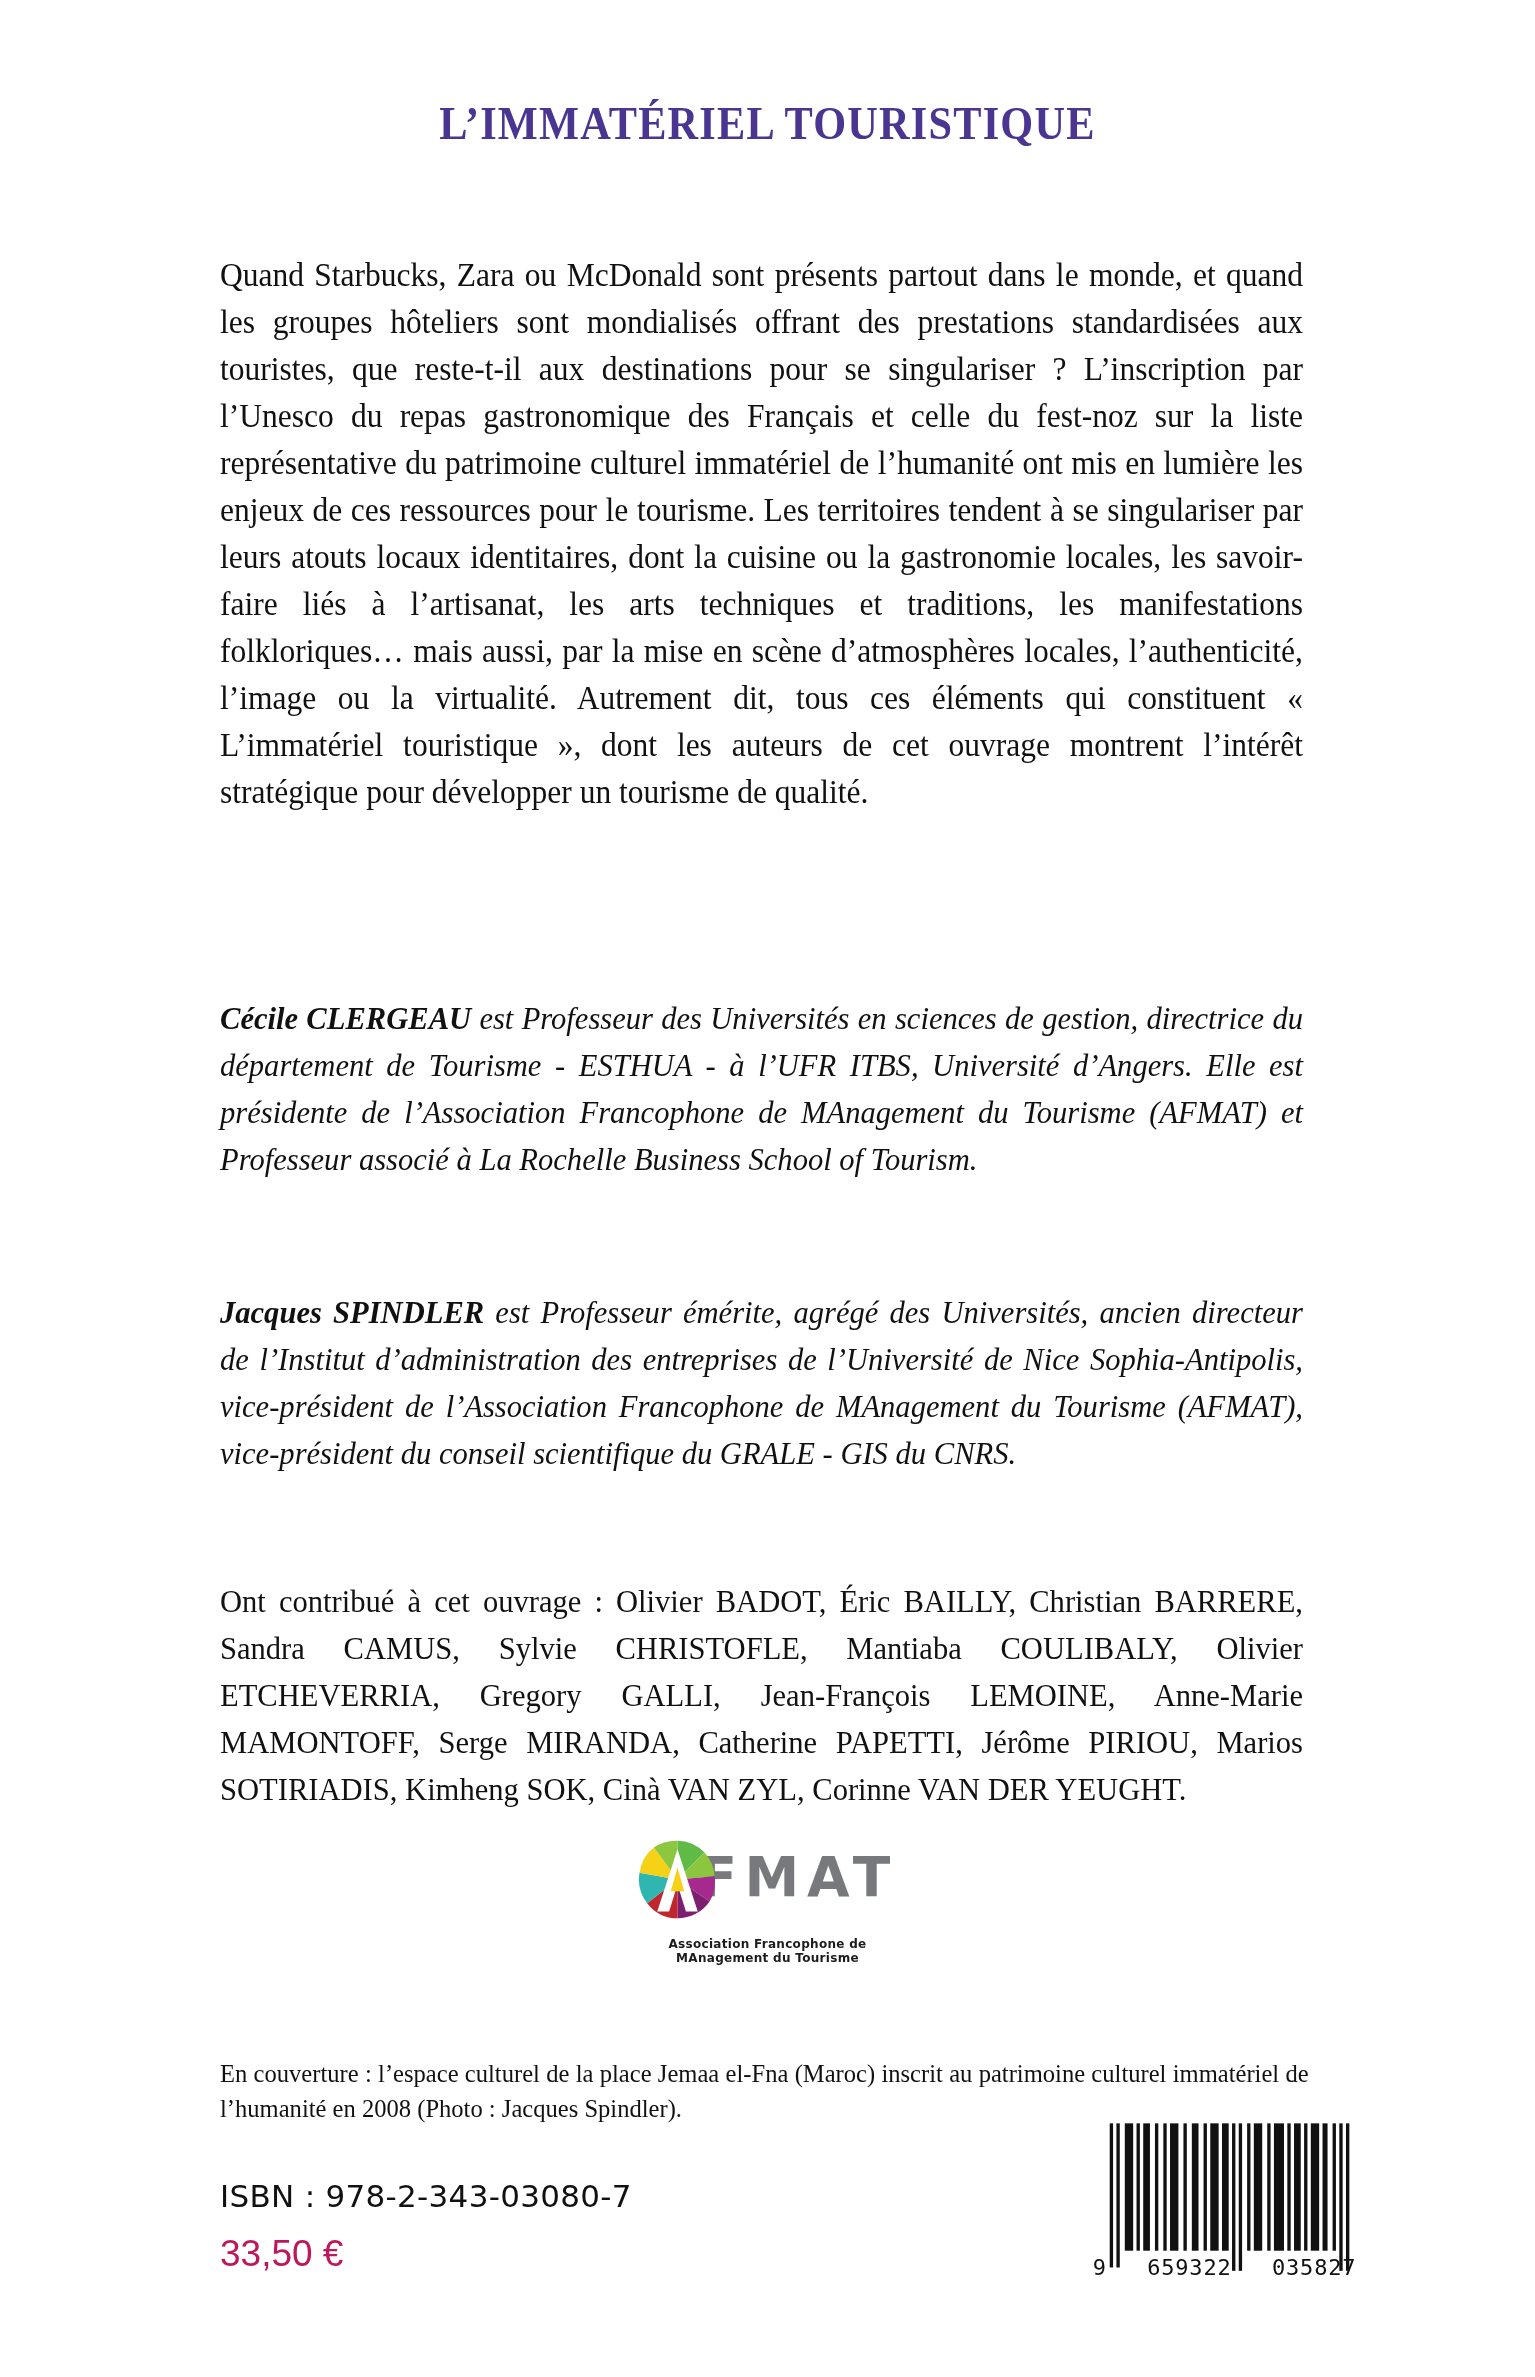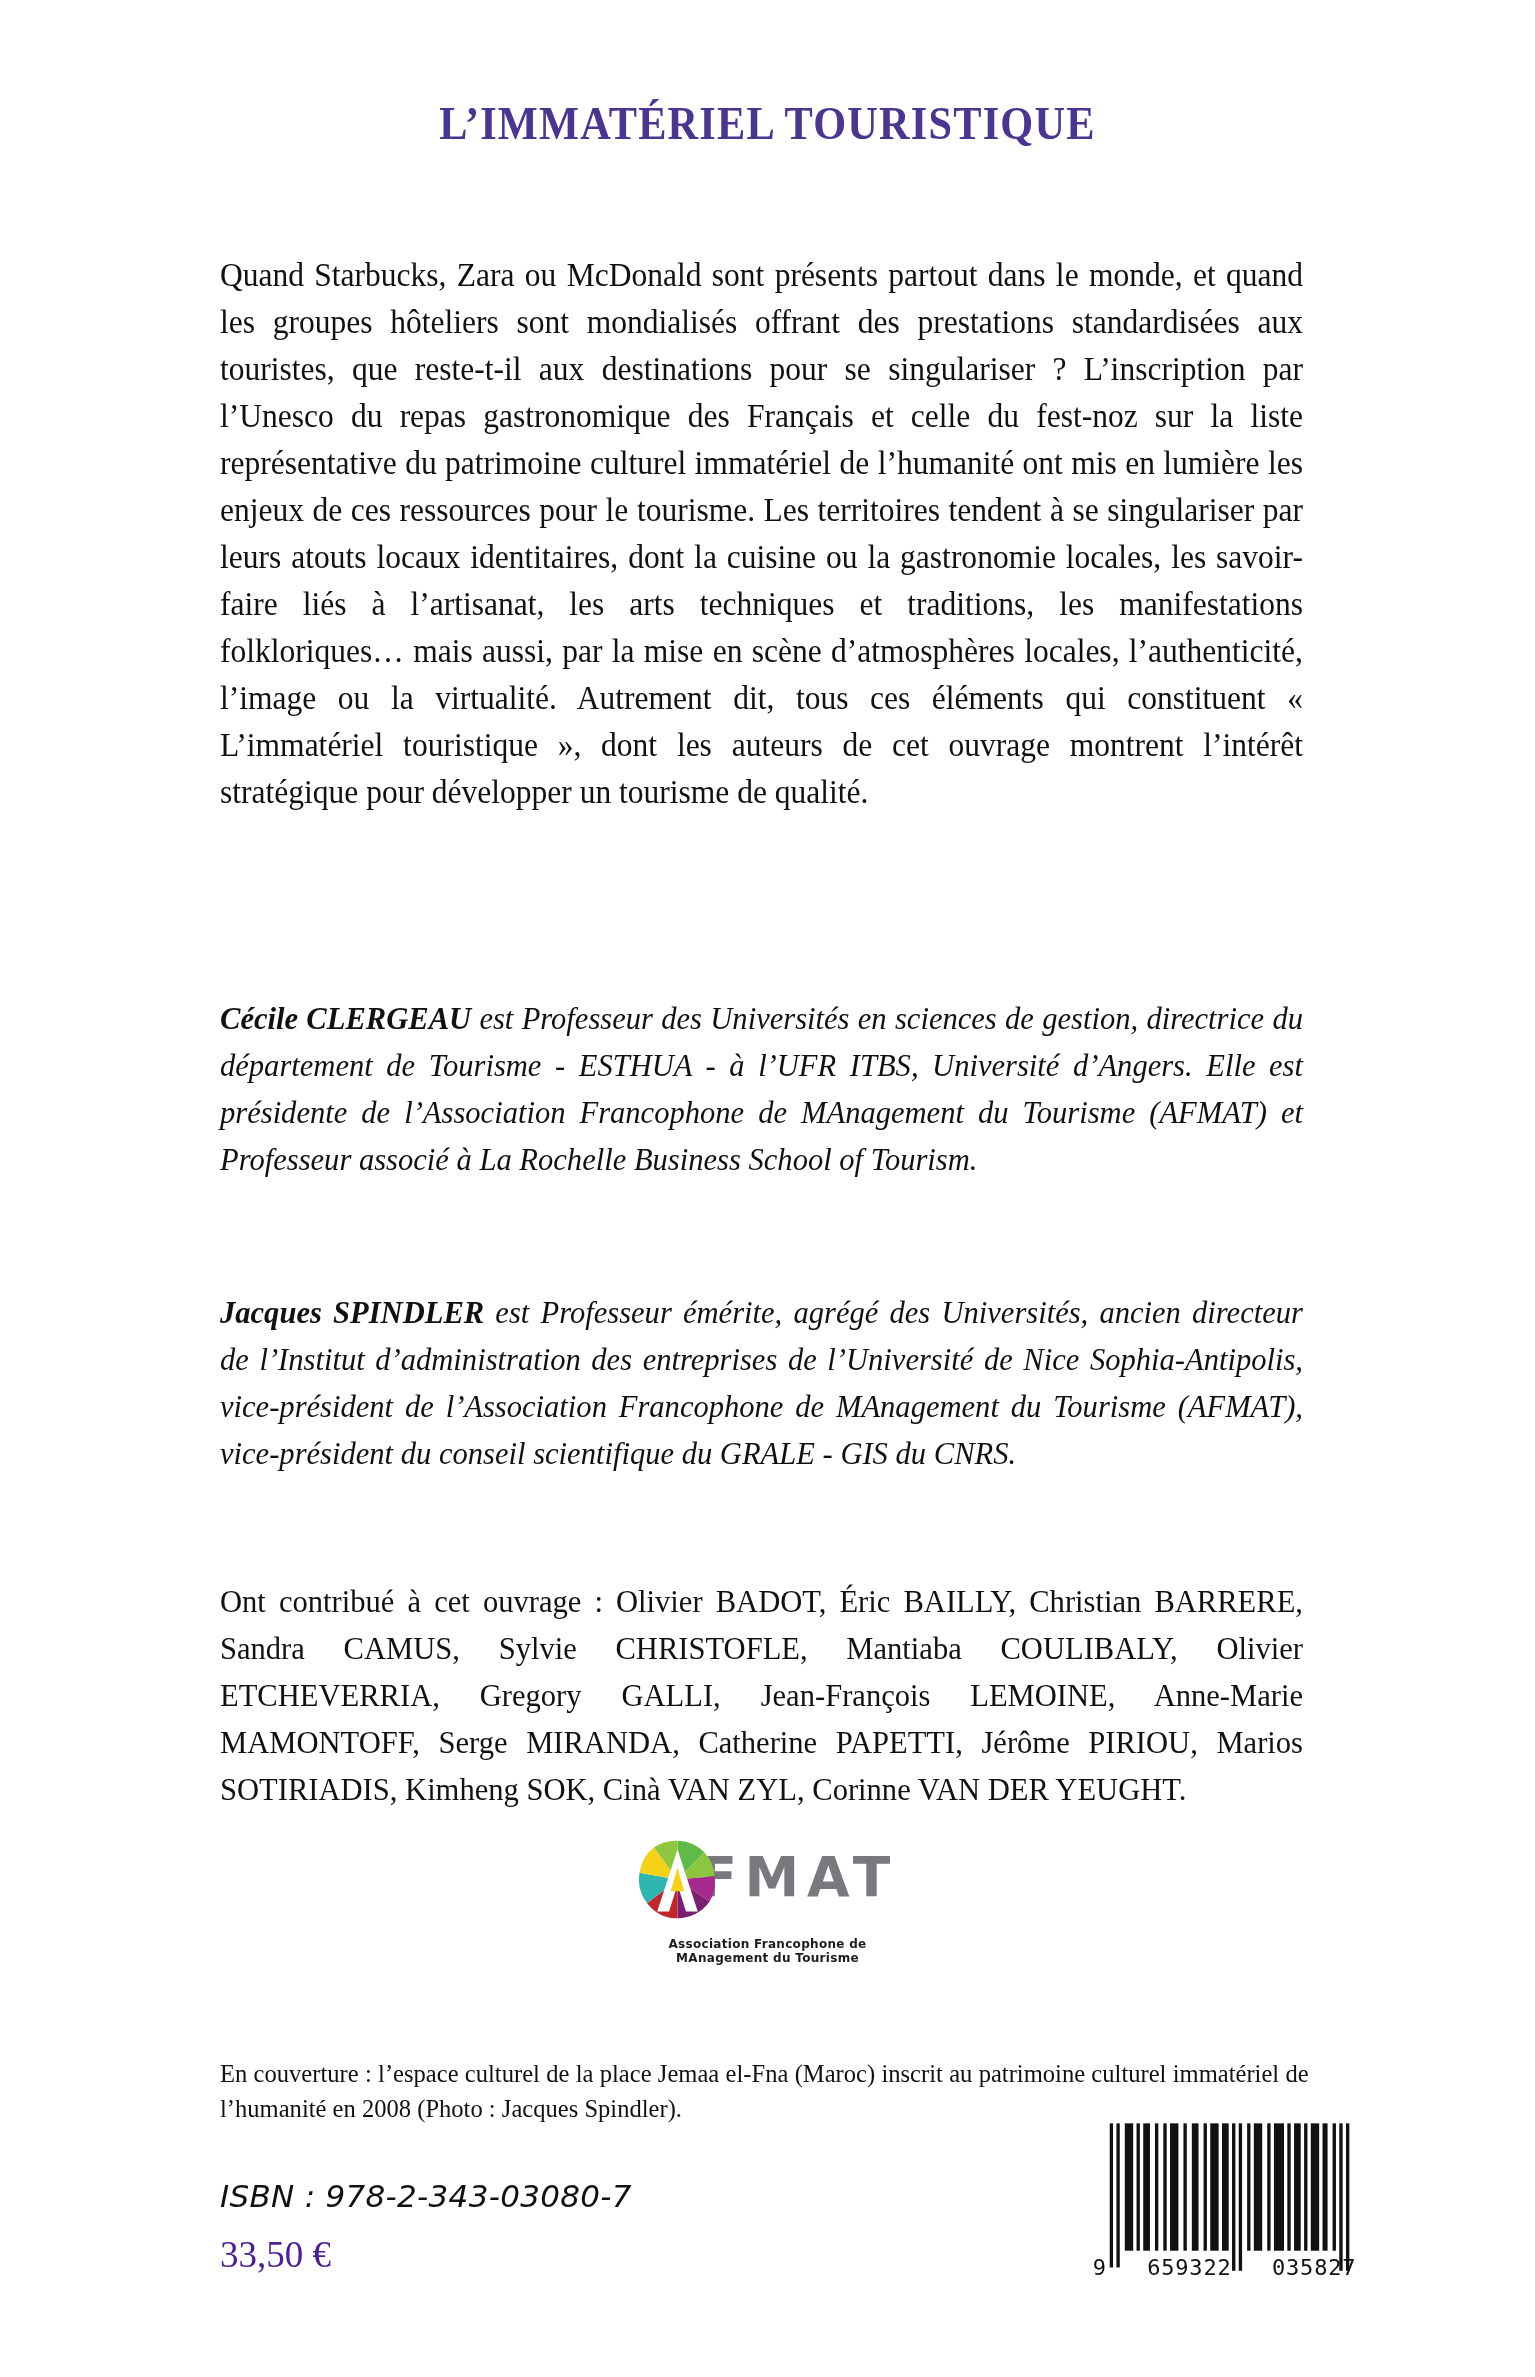--- a/index.html
+++ b/index.html
@@ -146,29 +146,28 @@
   .cover-note p { margin: 0; }
 
   .isbn {
     position: absolute;
     left: 220px;
     top: 2178px;
     font-family: "DejaVu Sans", "Liberation Sans", sans-serif;
     font-size: 31px;
     color: #111111;
     letter-spacing: 0.3px;
-    font-style: italic;
   }
   .price {
     position: absolute;
     left: 220px;
     top: 2233px;
-    font-family: Liberation Serif, serif;
+    font-family: Liberation Sans, sans-serif;
     font-size: 37px;
-    color: #4c1d95;
+    color: #be185d;
   }
 
   
   .barcode {
     position: absolute;
     left: 1091px;
     top: 2120px;
     width: 267px;
     height: 155px;
   }

